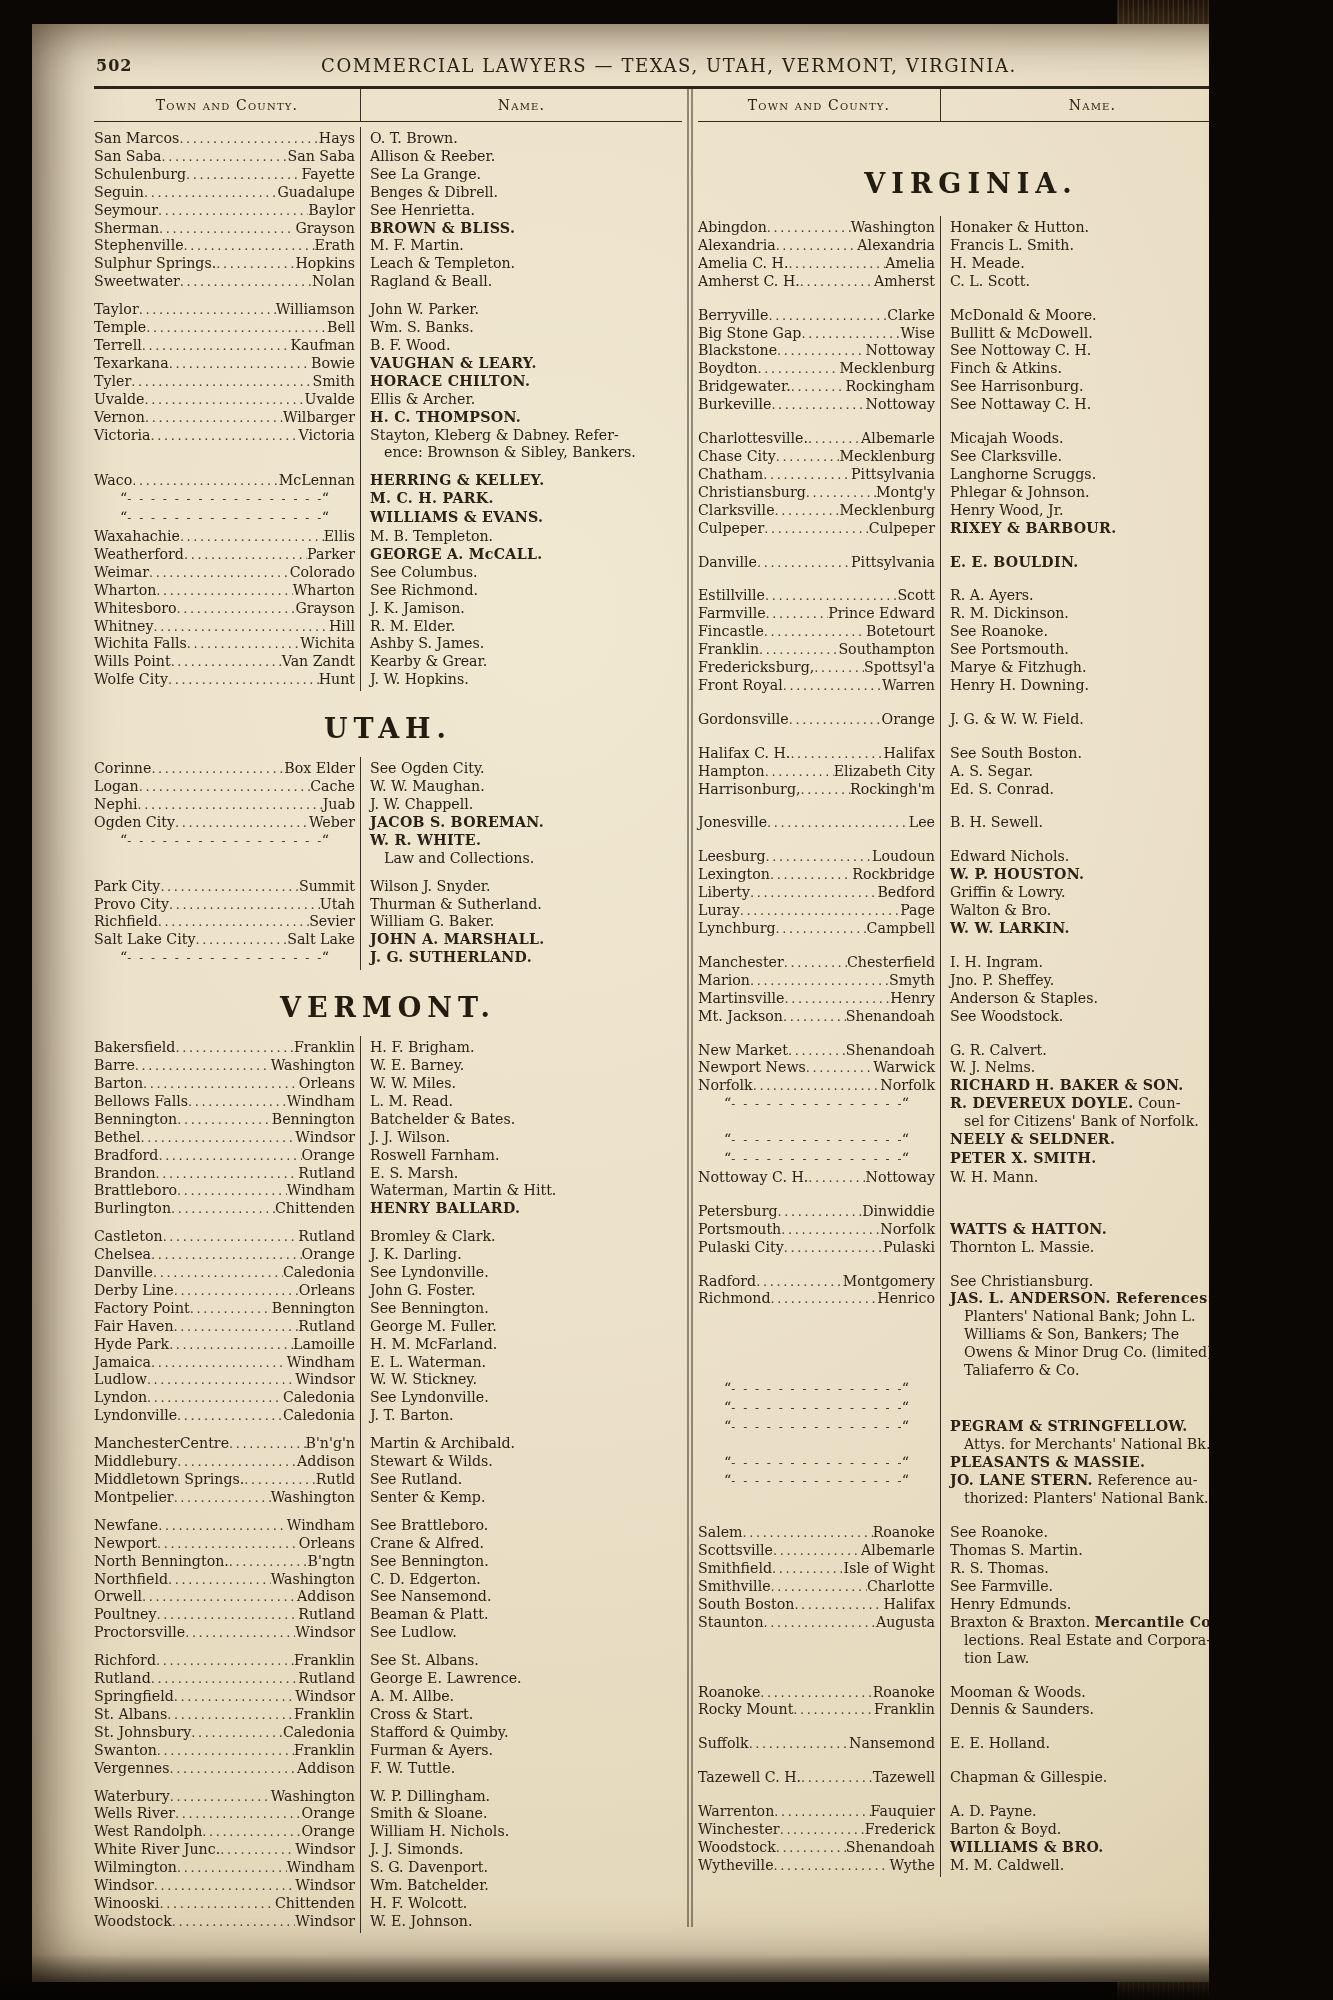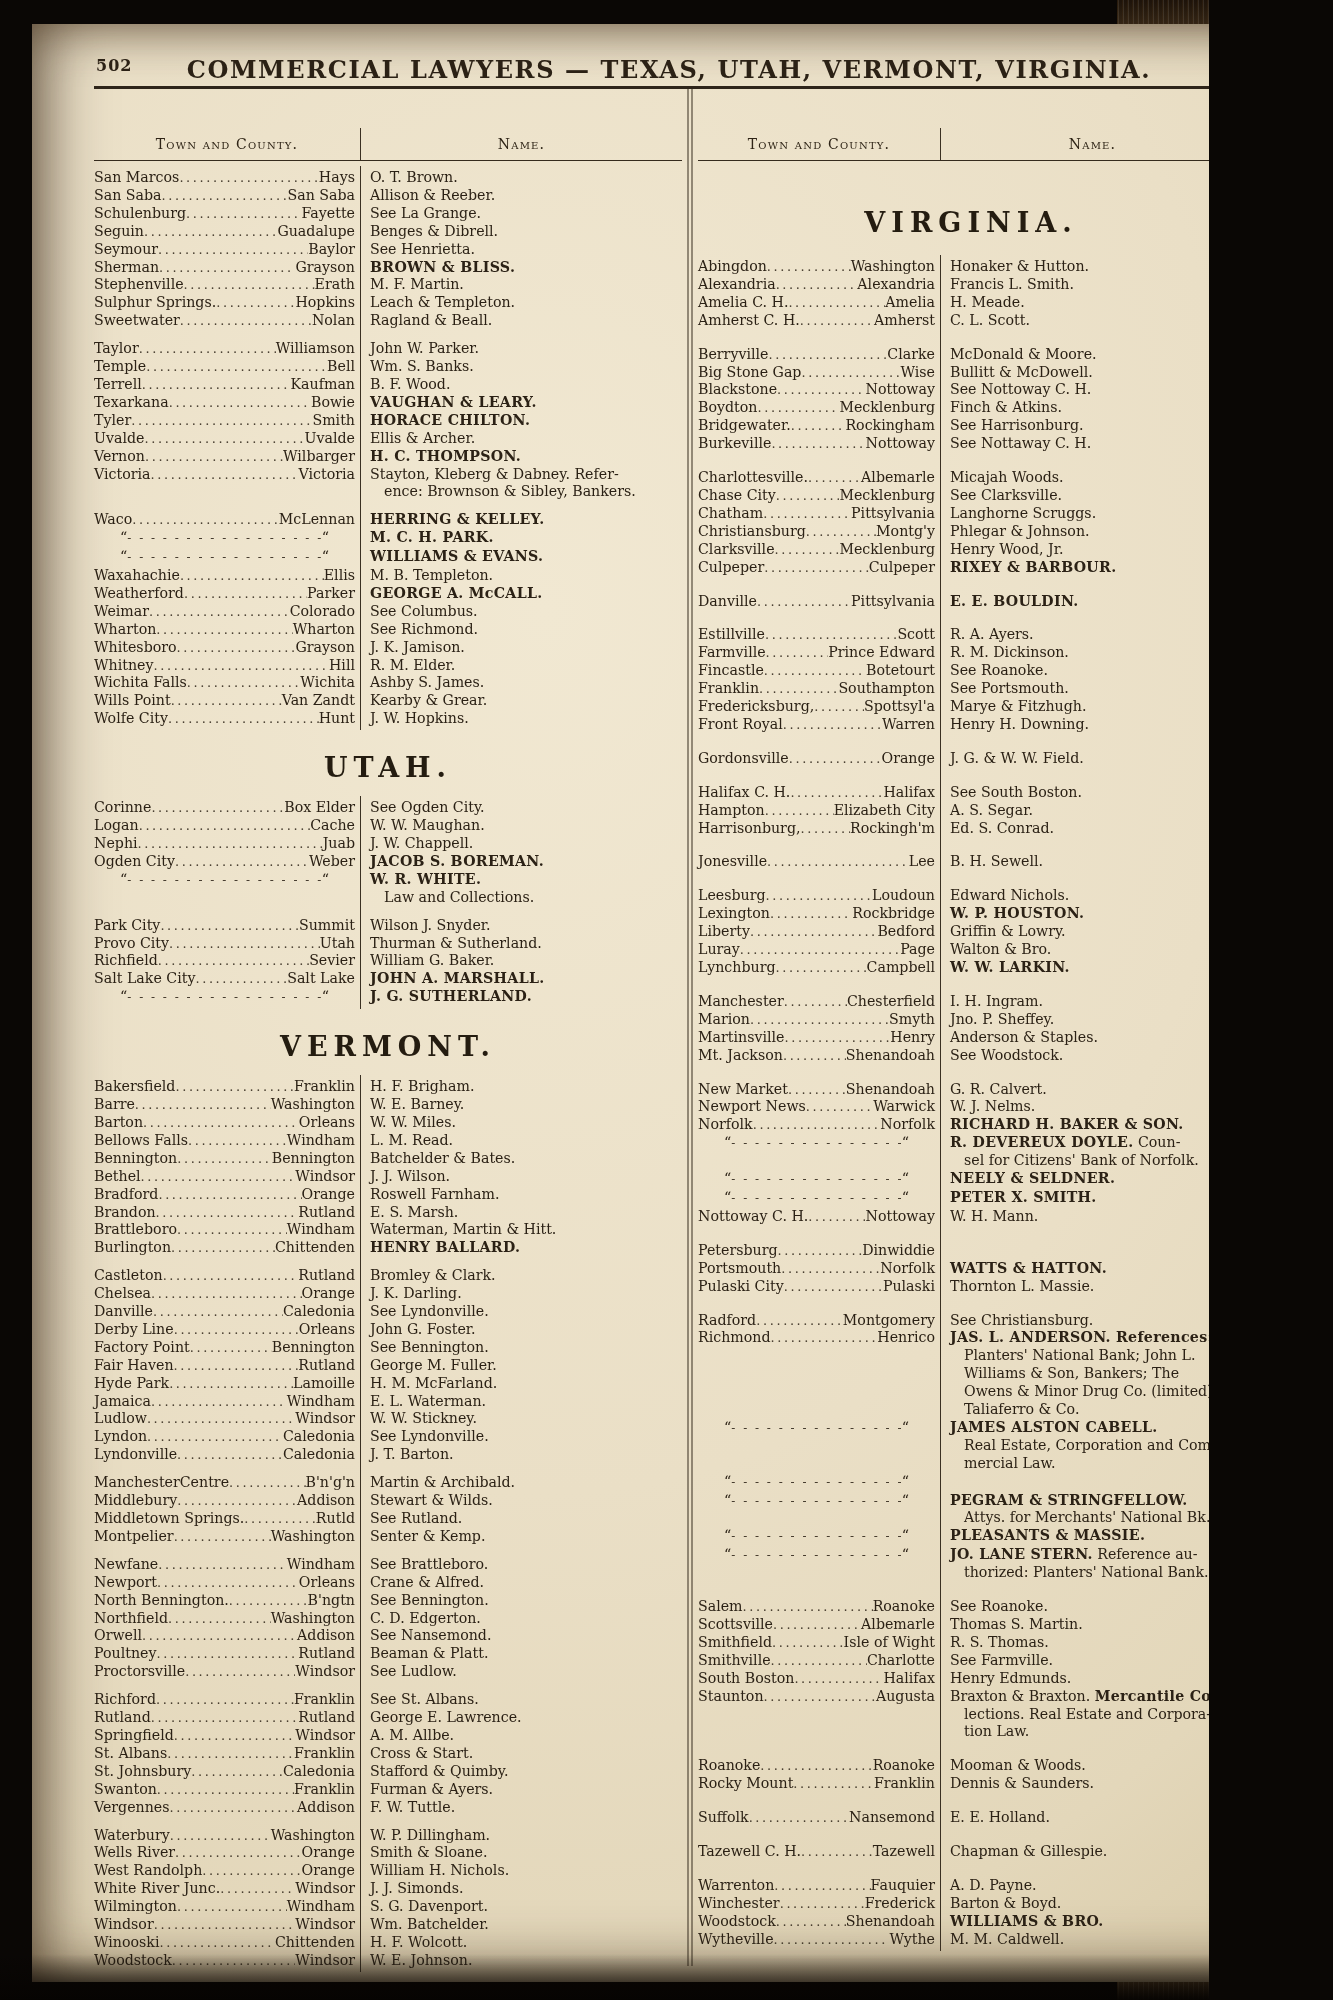--- a/index.html
+++ b/index.html
@@ -17,24 +17,24 @@
   .page{position:absolute;left:32px;top:24px;width:1224px;height:1958px;z-index:2;
     box-sizing:border-box;padding:28px 12px 0 62px;
     background:radial-gradient(115% 90% at 42% 30%, #f1e8d2 0%, #eadfc6 50%, #e3d7ba 78%, #d6c7a3 100%);
     box-shadow: inset 30px 0 60px -12px rgba(40,22,8,.5),
                 inset -18px 0 42px -14px rgba(95,65,28,.38),
                 inset 0 28px 50px -20px rgba(60,40,15,.38),
                 inset 0 -38px 60px -22px rgba(60,40,15,.45);
     color:#2b2115;}
   .page-head{position:relative;height:30px;margin-bottom:4px;}
   .page-num{position:absolute;left:2px;top:4px;font-size:16px;font-weight:bold;letter-spacing:1px;}
-  .page-title{display:block;text-align:center;font-size:24px;font-weight:bold;letter-spacing:1.6px;padding-top:3px;}
+  .page-title{display:block;text-align:center;font-size:18px;font-weight:normal;letter-spacing:1.6px;padding-top:3px;}
   .main-rule{height:3px;background:#2e251a;margin:3px 0 0 0;}
   .columns{display:flex;position:relative;margin-top:0;}
-  .col{box-sizing:border-box;margin-top:39px;}
+  .col{box-sizing:border-box;}
   .col.left{width:588px;flex:none;}
   .colgap{width:16px;flex:none;position:relative;}
   .center-rule{position:absolute;top:0;bottom:4px;left:50%;transform:translateX(-50%);
     width:3px;border-left:1.2px solid #372d1f;border-right:1.2px solid #372d1f;}
   .col.right{flex:1;}
   .col-head{display:flex;align-items:stretch;border-bottom:1.4px solid #352b1d;height:32px;margin-bottom:8px;}
   .col-head .hc{display:flex;align-items:center;justify-content:center;
     font-variant:small-caps;font-size:14px;letter-spacing:1.2px;color:#2e2416;}
   .col.left .h-town{width:266px;flex:none;border-right:1.1px solid #3a3022;}
   .col.right .h-town{width:242px;flex:none;border-right:1.1px solid #3a3022;}
@@ -1504,25 +1504,20 @@
                     <div class="nline cont"><span>Owens &amp; Minor Drug Co. (limited);</span></div>
                     <div class="nline cont"><span>Taliaferro &amp; Co.</span></div>
                   </div>
                 </div>
                 <div class="row ditto">
                   <div class="tc">
                     <span class="town">“</span>
                     <span class="leader"></span>
                     <span class="county">“</span>
                   </div>
-                  <div class="names">
-                    <div class="nline"><span class="b">JAMES ALSTON CABELL.</span></div>
-                    <div class="nline cont"><span>Real Estate, Corporation and Com-</span></div>
-                    <div class="nline cont"><span>mercial Law.</span></div>
-                  </div>
                 </div>
                 <div class="row ditto">
                   <div class="tc">
                     <span class="town">“</span>
                     <span class="leader"></span>
                     <span class="county">“</span>
                   </div>
                 </div>
                 <div class="row ditto">
                   <div class="tc">

